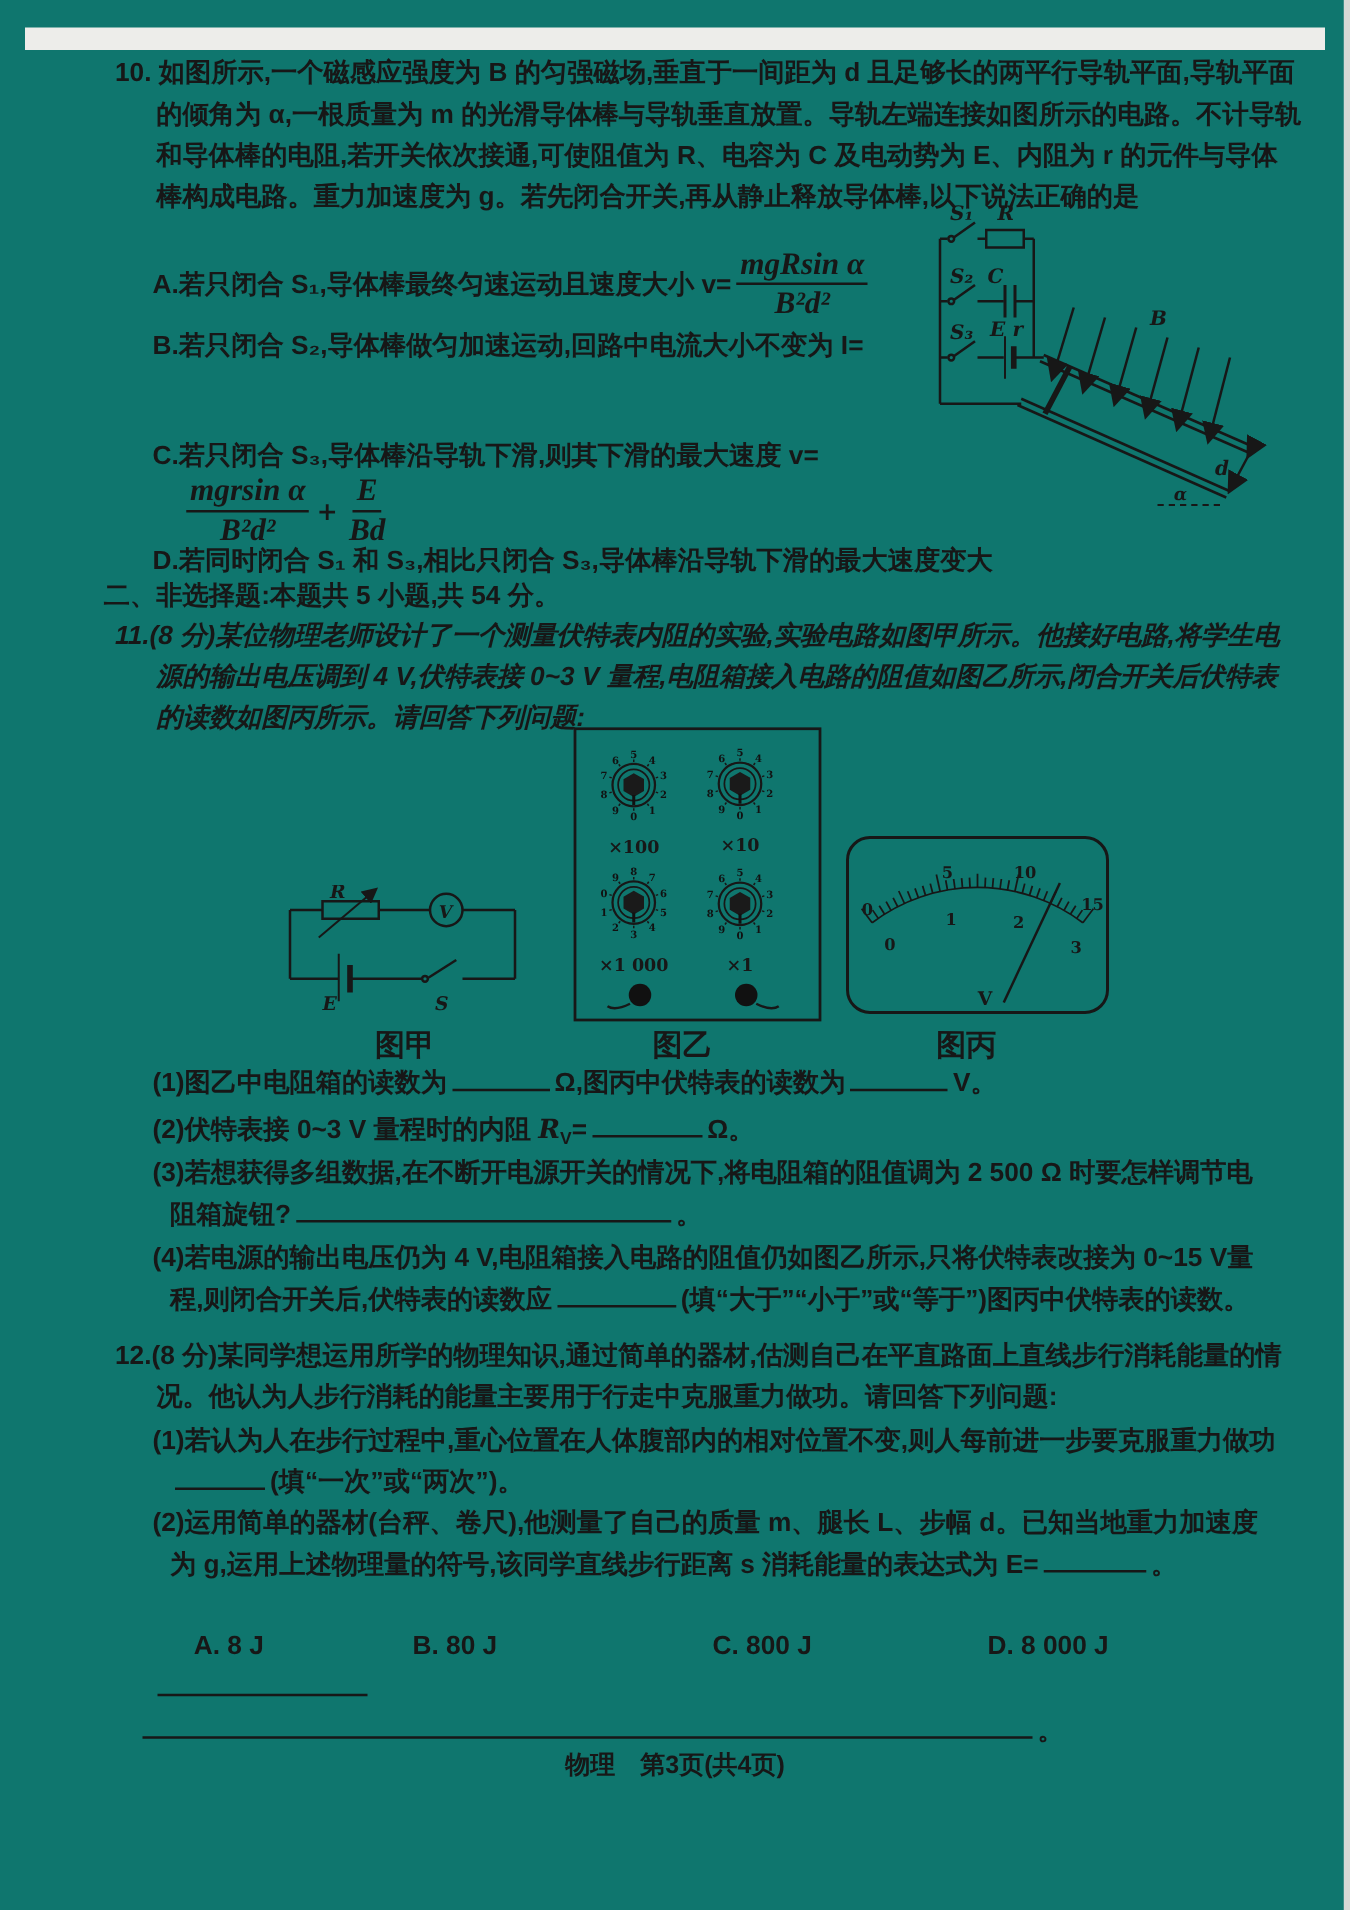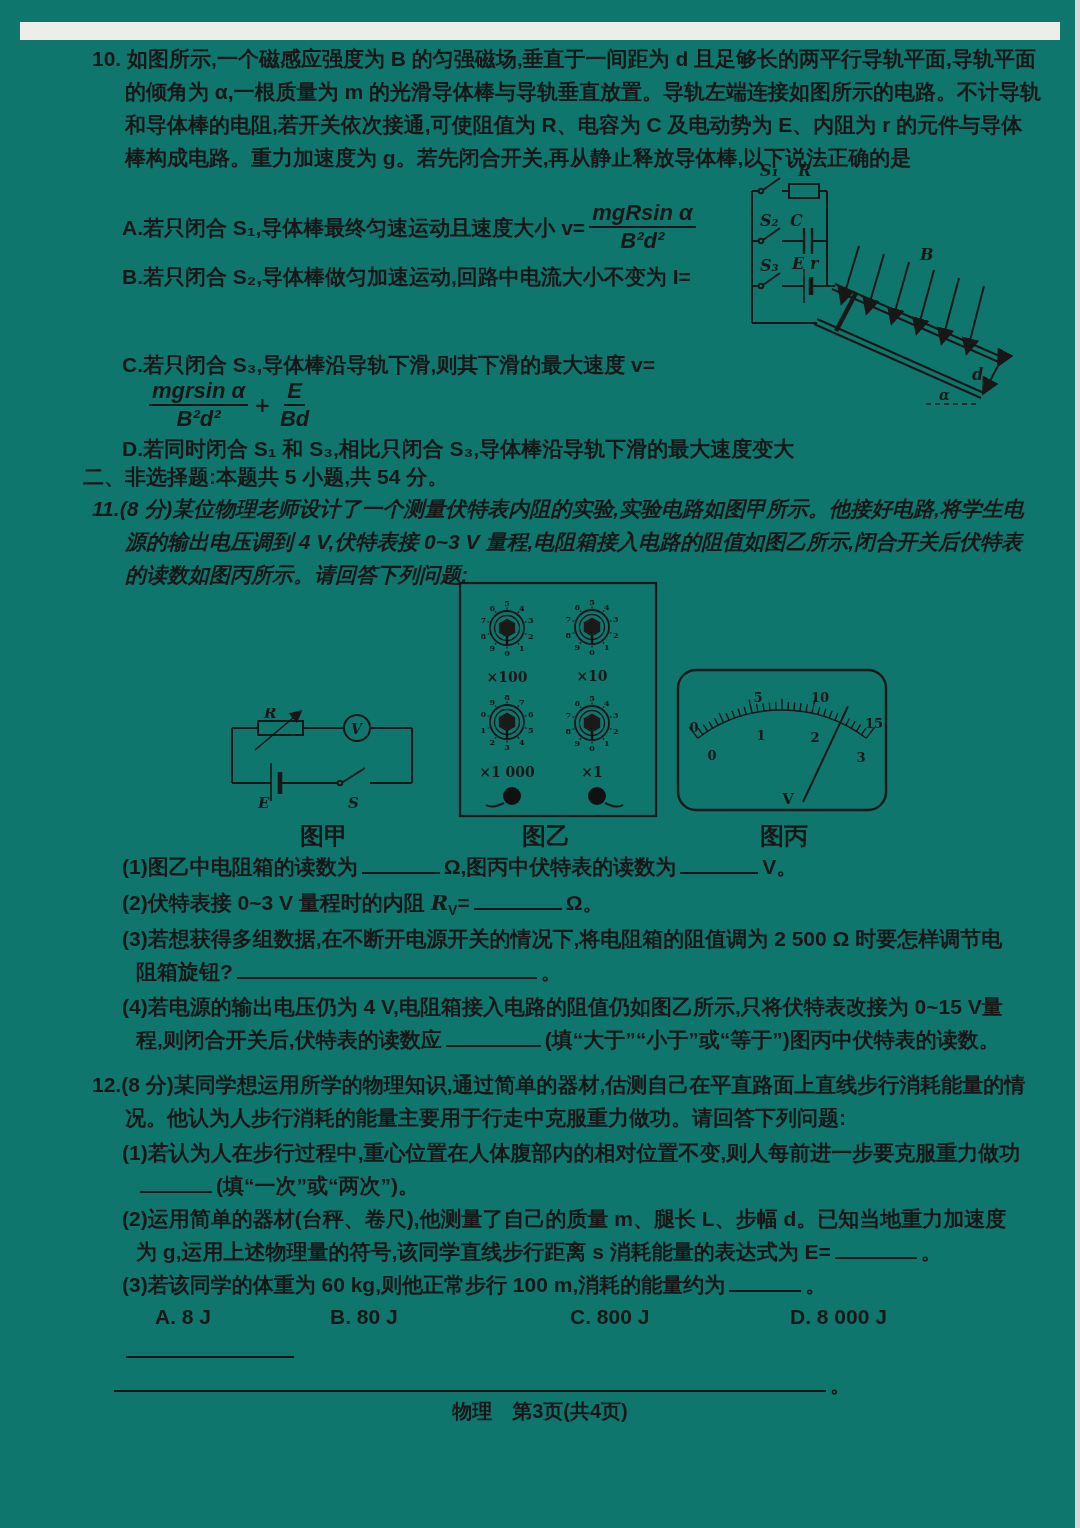--- a/index.html
+++ b/index.html
@@ -6,22 +6,22 @@
   .page{position:relative;width:1075px;height:1528px;background:#0f766e;
         font-family:"Liberation Sans","DejaVu Sans",sans-serif;color:#171717;overflow:hidden;}
   .scanband{position:absolute;left:20px;top:22px;width:1040px;height:18px;background:#ededea;}
   .abs{position:absolute;}
   .cn{font-weight:bold;font-size:21px;line-height:33px;}
   .hang33{padding-left:33px;text-indent:-33px;}
   .hang14{padding-left:14px;text-indent:-14px;}
   .blank{display:inline-block;border-bottom:2px solid #171717;height:16px;
          vertical-align:baseline;margin:0 4px;}
   .frac{display:inline-flex;flex-direction:column;align-items:center;vertical-align:middle;
-        font-family:Liberation Sans, sans-serif;font-style:italic;font-weight:bold;
-        font-size:22px;line-height:1.18;margin:0 4px;}
+        font-family:Liberation Serif, serif;font-style:italic;font-weight:bold;
+        font-size:25px;line-height:1.18;margin:0 4px;}
   .frac .num{border-bottom:2px solid #171717;padding:0 3px;}
   .frac .den{padding:0 3px;}
   .optline{display:flex;align-items:center;}
   .fracline{display:flex;align-items:center;}
   .plus{font-family:"DejaVu Serif",serif;font-weight:bold;font-size:20px;margin:0 2px;}
   .caption{font-weight:bold;font-size:24px;}
   svg text{font-family:"DejaVu Serif",serif;}
   svg .lbl{font-style:italic;font-weight:bold;}
   svg .plain{font-family:"DejaVu Sans",sans-serif;font-weight:bold;font-style:normal;}
   .footer{width:1080px;text-align:center;font-weight:bold;font-size:20px;}
@@ -350,21 +350,21 @@
         <text x="89" y="76">1</text>
         <text x="143" y="78">2</text>
         <text x="189" y="98">3</text>
         <text x="116" y="140" font-size="15">V</text>
       </g>
     </svg>
   </div>
 
   <div class="abs caption" style="left:289px;top:820px;width:70px;text-align:center;"><span>图甲</span></div>
   <div class="abs caption" style="left:511px;top:820px;width:70px;text-align:center;"><span>图乙</span></div>
-  <div class="abs caption" style="left:749px;top:820px;width:70px;text-align:center;"><span>图丙</span></div>
+  <div class="abs caption" style="left:749px;top:820px;width:70px;text-align:left;"><span>图丙</span></div>
 
   <div class="abs cn" style="left:122px;top:850px;width:885px;">
     <span>(1)图乙中电阻箱的读数为</span><span class="blank" style="width:78px;"></span><span>Ω,图丙中伏特表的读数为</span><span class="blank" style="width:78px;"></span><span>V。</span>
   </div>
   <div class="abs cn" style="left:122px;top:886px;width:885px;">
     <span>(2)伏特表接 0~3 V 量程时的内阻 </span><i style="font-family:'DejaVu Serif',serif;">R</i><sub style="font-size:14px;">V</sub><span>=</span><span class="blank" style="width:88px;"></span><span>Ω。</span>
   </div>
   <div class="abs cn hang14" style="left:122px;top:922px;width:885px;">
     <span>(3)若想获得多组数据,在不断开电源开关的情况下,将电阻箱的阻值调为 2 500 Ω 时要怎样调节电阻箱旋钮?</span><span class="blank" style="width:300px;"></span><span>。</span>
   </div>
@@ -373,23 +373,20 @@
   </div>
 
   <div class="abs cn hang33" style="left:92px;top:1068px;width:916px;">
     <span>12.</span><span>(8 分)某同学想运用所学的物理知识,通过简单的器材,估测自己在平直路面上直线步行消耗能量的情况。他认为人步行消耗的能量主要用于行走中克服重力做功。请回答下列问题:</span>
   </div>
   <div class="abs cn hang14" style="left:122px;top:1136px;width:885px;">
     <span>(1)若认为人在步行过程中,重心位置在人体腹部内的相对位置不变,则人每前进一步要克服重力做功</span><span class="blank" style="width:72px;"></span><span>(填“一次”或“两次”)。</span>
   </div>
   <div class="abs cn hang14" style="left:122px;top:1202px;width:885px;">
     <span>(2)运用简单的器材(台秤、卷尺),他测量了自己的质量 m、腿长 L、步幅 d。已知当地重力加速度为 g,运用上述物理量的符号,该同学直线步行距离 s 消耗能量的表达式为 E=</span><span class="blank" style="width:82px;"></span><span>。</span>
-  </div>
-  <div class="abs cn hang14" style="left:122px;top:1268px;width:885px;">
-    <span>(3)若该同学的体重为 60 kg,则他正常步行 100 m,消耗的能量约为</span><span class="blank" style="width:72px;"></span><span>。</span>
   </div>
   <div class="abs cn" style="left:155px;top:1300px;width:860px;">
     <span style="position:absolute;left:0;">A. 8 J</span>
     <span style="position:absolute;left:175px;">B. 80 J</span>
     <span style="position:absolute;left:415px;">C. 800 J</span>
     <span style="position:absolute;left:635px;">D. 8 000 J</span>
   </div>
   <div class="abs cn hang14" style="left:122px;top:1334px;width:885px;">
     <span class="blank" style="width:168px;"></span>
   </div>

